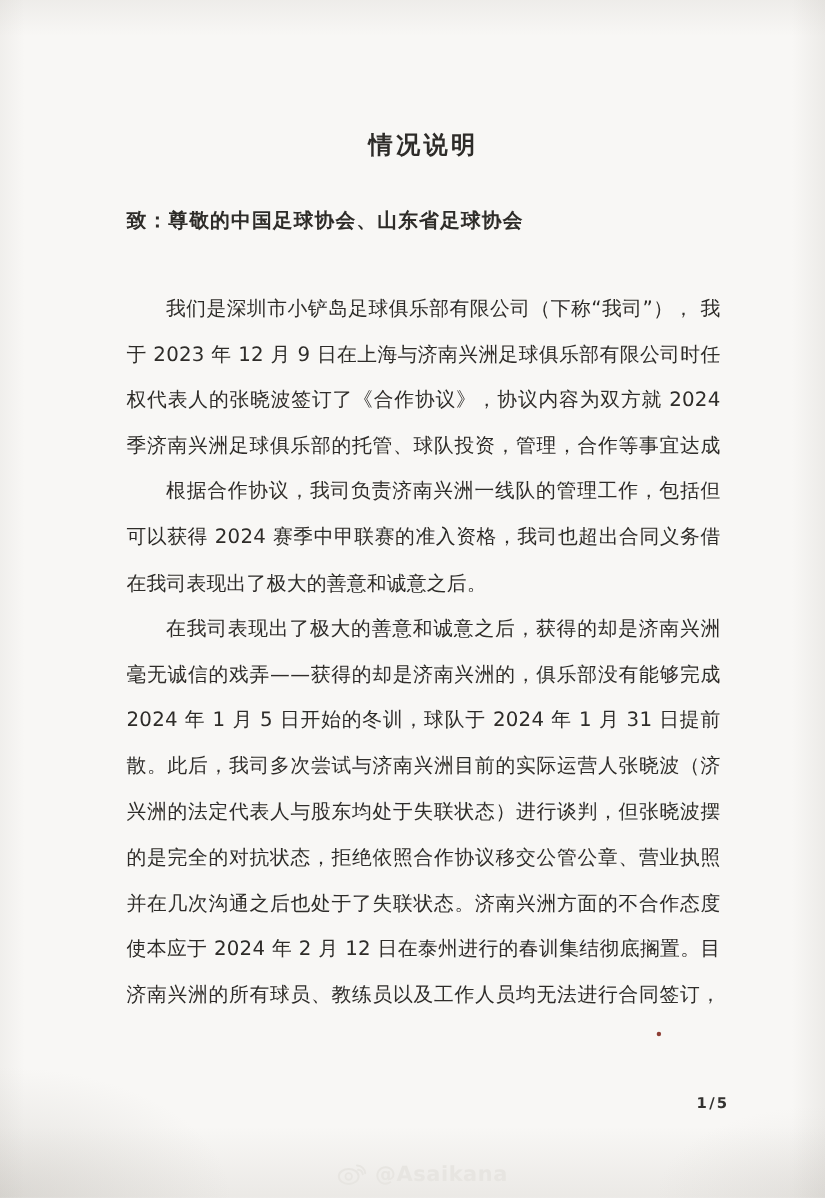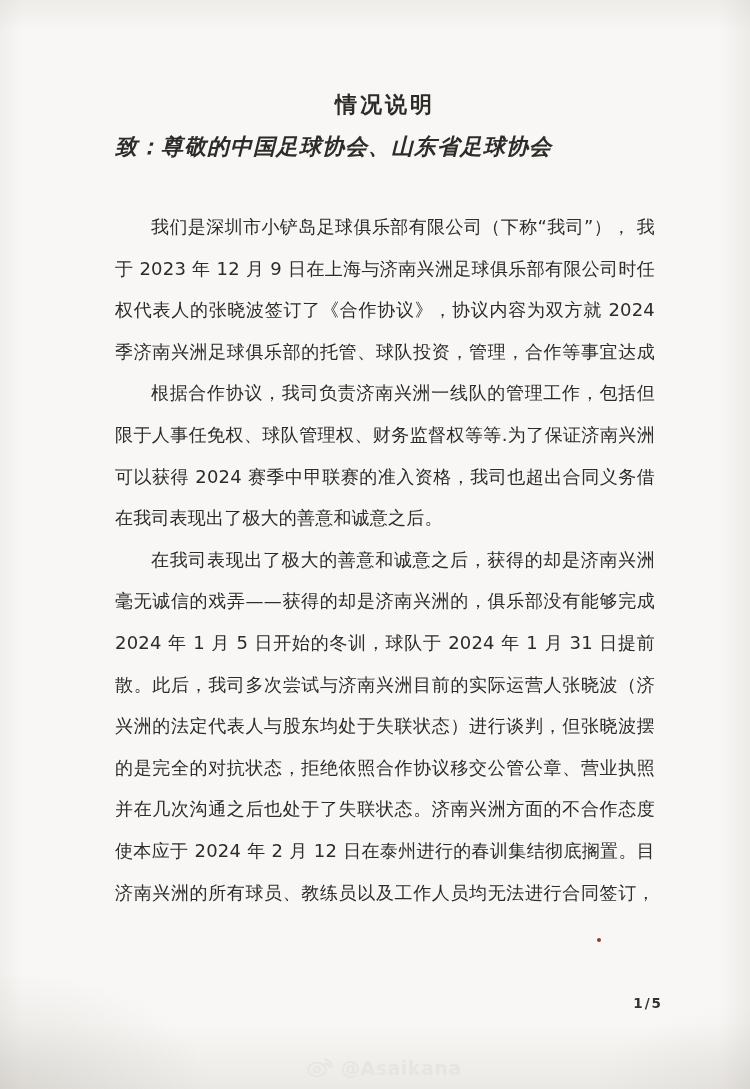--- a/index.html
+++ b/index.html
@@ -16,37 +16,36 @@
     color: #2e2c29;
     background:
       radial-gradient(ellipse 300px 170px at 0% 100%, rgba(184,180,173,0.35), rgba(184,180,173,0) 70%),
       radial-gradient(ellipse 220px 120px at 100% 100%, rgba(190,186,180,0.22), rgba(190,186,180,0) 70%),
       linear-gradient(to right, rgba(190,186,180,0.14), rgba(190,186,180,0) 3%, rgba(190,186,180,0) 96%, rgba(190,186,180,0.20)),
       linear-gradient(to bottom, rgba(192,188,182,0.18), rgba(192,188,182,0) 3%, rgba(192,188,182,0) 94%, rgba(198,193,186,0.26)),
       #f8f7f5;
   }
   .content {
     margin: 0 95px 0 115px;
-    padding-top: 92px;
+    padding-top: 120px;
   }
   .doc-title {
     margin: 0;
     text-align: center;
     font-size: 22px;
     line-height: 26px;
     font-weight: bold;
     letter-spacing: 3px;
   }
   .salutation {
-    margin-top: 17px;
-    font-size: 22px;
+    margin-top: 43px;
+    font-size: 18px;
     line-height: 24px;
     font-weight: bold;
     letter-spacing: 1px;
-    font-style: italic;
   }
   .body-text {
     margin-top: 47px;
     font-size: 18px;
   }
   .line {
     height: 41.6px;
     line-height: 41.6px;
     overflow: hidden;
     text-align: justify;
@@ -101,21 +100,20 @@
     <div class="salutation">致：尊敬的中国足球协会、山东省足球协会</div>
 
     <div class="body-text">
 
       <div class="line indent">我们是深圳市小铲岛足球俱乐部有限公司（下称“我司”）， 我司</div>
       <div class="line">于 2023 年 12 月 9 日在上海与济南兴洲足球俱乐部有限公司时任授</div>
       <div class="line">权代表人的张晓波签订了《合作协议》，协议内容为双方就 2024 赛</div>
       <div class="line">季济南兴洲足球俱乐部的托管、球队投资，管理，合作等事宜达成了</div>
 
       <div class="line indent">根据合作协议，我司负责济南兴洲一线队的管理工作，包括但不</div>
-      <div class="line">限于人事任免权、球队管理权、财务监督权等等.为了保证济南兴洲</div>
       <div class="line">可以获得 2024 赛季中甲联赛的准入资格，我司也超出合同义务借款</div>
       <div class="line endleft">在我司表现出了极大的善意和诚意之后。</div>
 
       <div class="line indent">在我司表现出了极大的善意和诚意之后，获得的却是济南兴洲的</div>
       <div class="line">毫无诚信的戏弄——获得的却是济南兴洲的，俱乐部没有能够完成</div>
       <div class="line">2024 年 1 月 5 日开始的冬训，球队于 2024 年 1 月 31 日提前原地集</div>
       <div class="line">散。此后，我司多次尝试与济南兴洲目前的实际运营人张晓波（济南</div>
       <div class="line">兴洲的法定代表人与股东均处于失联状态）进行谈判，但张晓波摆出</div>
       <div class="line">的是完全的对抗状态，拒绝依照合作协议移交公管公章、营业执照等，</div>
       <div class="line">并在几次沟通之后也处于了失联状态。济南兴洲方面的不合作态度致</div>

